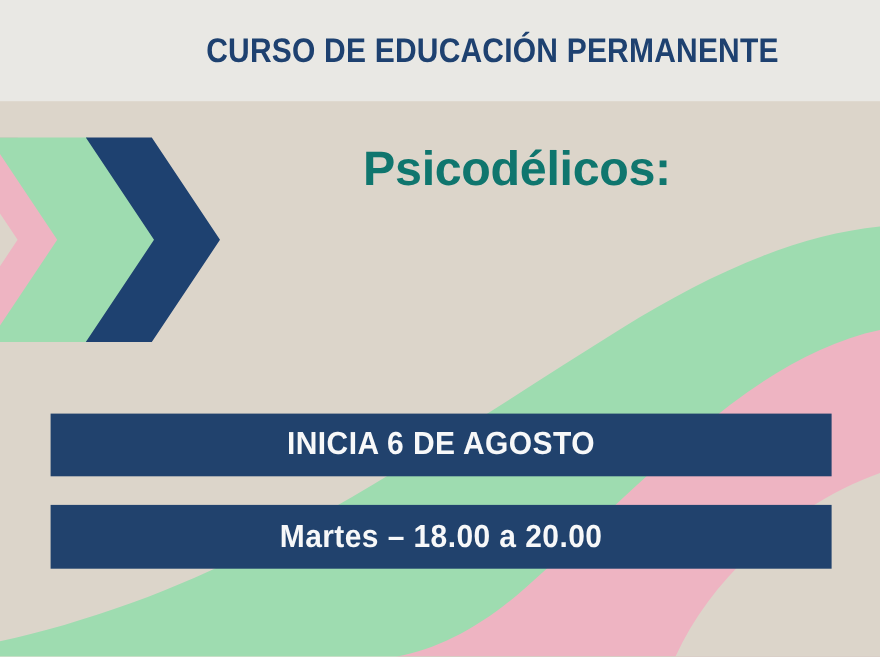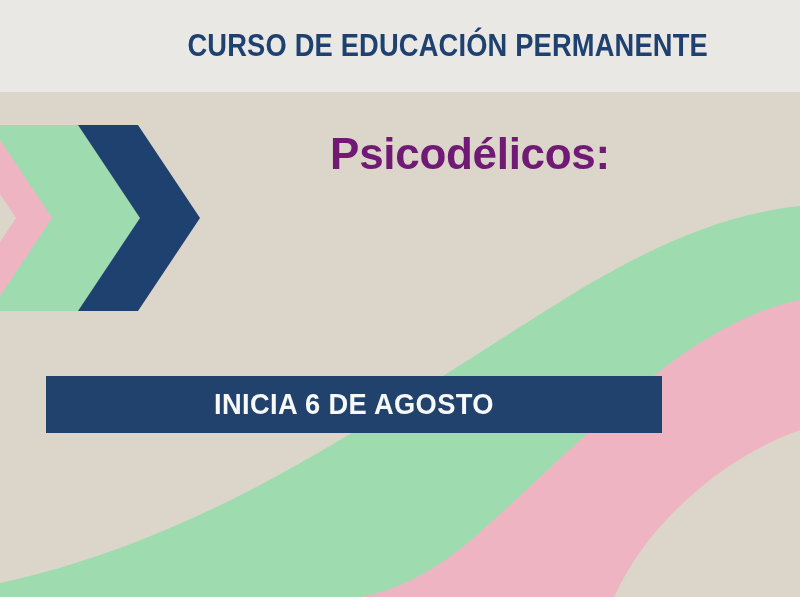--- a/index.html
+++ b/index.html
@@ -53,33 +53,33 @@
   .art-layer svg { display: block; }
 
   
   .title-block {
     position: absolute;
     left: 210px;
     top: 126px;
     width: 520px;
     z-index: 5;
     text-align: center;
-    color: #701a75;
+    color: #0f766e;
     font-size: 44px;
     font-weight: bold;
     line-height: 1.28;
     letter-spacing: -0.3px;
   }
   .title-line { display: block; white-space: nowrap; }
 
   
   .bar {
     position: absolute;
     left: 46px;
-    width: 616px;
+    width: 710px;
     background: #21426d;
     z-index: 5;
     display: flex;
     align-items: center;
     justify-content: center;
   }
   .bar-1 { top: 376px; height: 57px; }
   .bar-2 { top: 459px; height: 58px; }
   .bar-text {
     color: #f7f8f9;
@@ -131,14 +131,17 @@
   </div>
 
   <div class="title-block">
     <span class="title-line">Psicodélicos:</span>
   </div>
 
   <div class="bar bar-1">
     <span class="bar-text">INICIA 6 DE AGOSTO</span>
   </div>
 
+  <div class="bar bar-2">
+    <span class="bar-text">Martes – 18.00 a 20.00</span>
+  </div>
 
 </div>
 
 </body></html>

